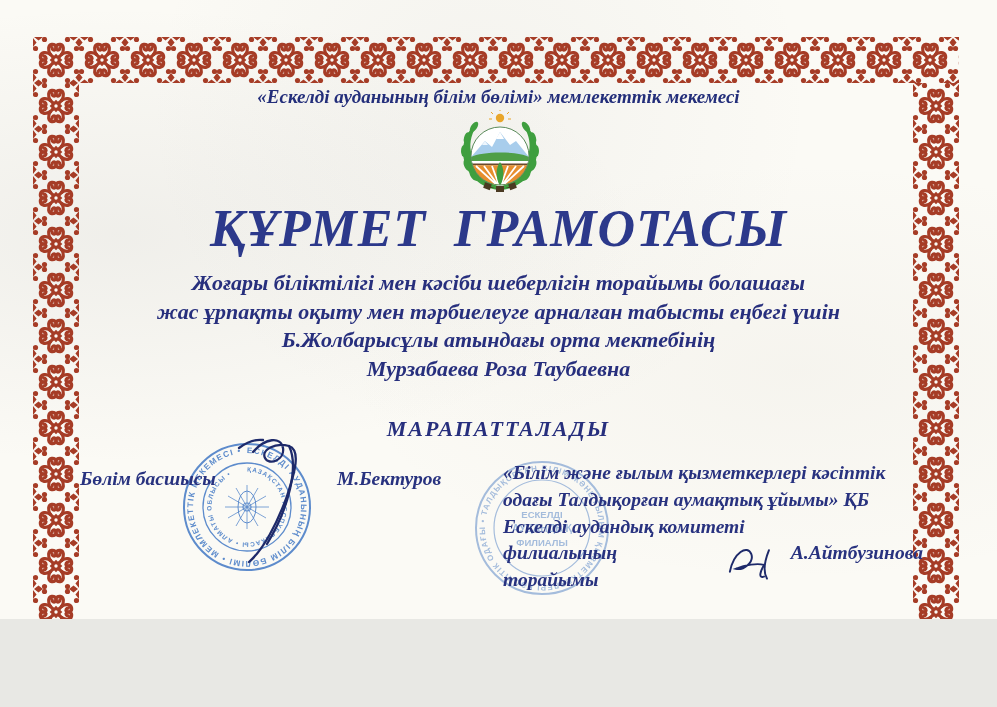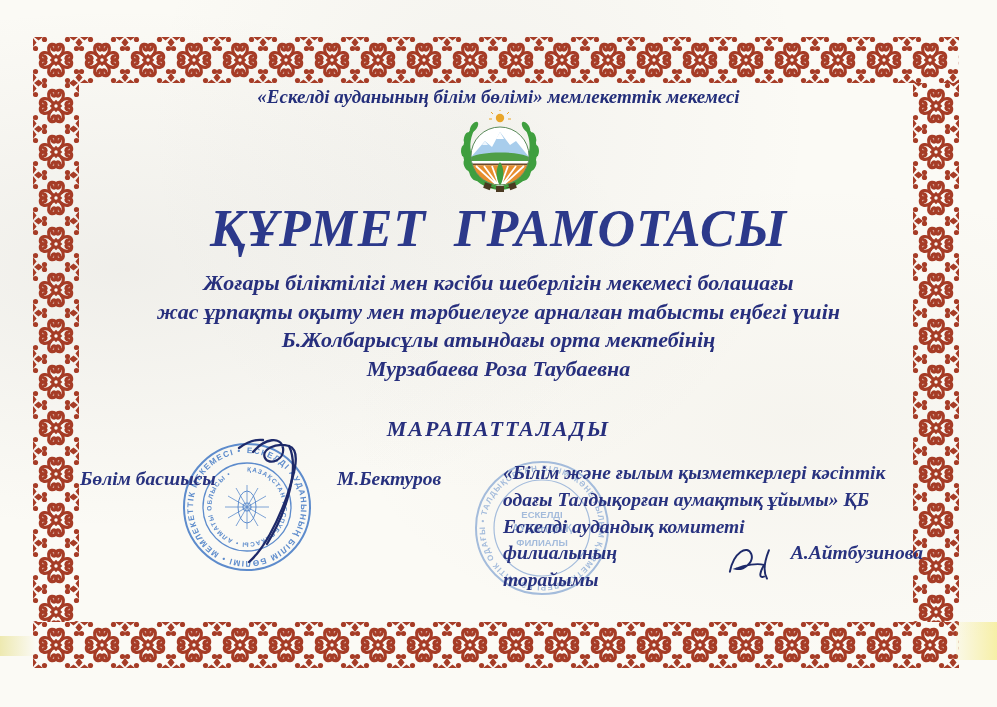--- a/index.html
+++ b/index.html
@@ -1,16 +1,16 @@
 <!DOCTYPE html>
 <html><head>
 <meta charset="utf-8">
 <style>
   html,body{margin:0;padding:0;background:#e8e8e4;}
-  .page{position:relative;width:997px;height:707px;overflow:hidden;
+  .page{position:relative;width:997px;height:619px;overflow:hidden;
     background:
       radial-gradient(ellipse at 12% 38%, rgba(140,140,140,.10), transparent 42%),
       radial-gradient(ellipse at 48% 18%, rgba(150,150,150,.07), transparent 45%),
       radial-gradient(ellipse at 80% 60%, rgba(160,150,130,.06), transparent 40%),
       #fbfaf5;
     font-family:"Liberation Serif","DejaVu Serif",serif;
     color:#28327f;}
   .abs{position:absolute;}
   .band{position:absolute;}
   .orgline{top:86px;left:0;right:0;text-align:center;font-size:19px;font-weight:700;font-style:italic;color:#232e7a;}
@@ -142,21 +142,21 @@
       <path d="M32,72 A22,22 0 0 0 64,72 L60,78 L36,78 Z"></path>
       <rect x="44" y="76" width="8" height="6"></rect>
       <rect x="32" y="73" width="7" height="6" transform="rotate(20 35 76)"></rect>
       <rect x="57" y="73" width="7" height="6" transform="rotate(-20 61 76)"></rect>
     </g>
   </svg>
 
   <div class="abs title">ҚҰРМЕТ  ГРАМОТАСЫ</div>
 
   <div class="abs bodytext">
-    <div>Жоғары біліктілігі мен кәсіби шеберлігін мекемесі болашағы</div>
+    <div>Жоғары біліктілігі мен кәсіби шеберлігін торайымы болашағы</div>
     <div>жас ұрпақты оқыту мен тәрбиелеуге арналған табысты еңбегі үшін</div>
     <div>Б.Жолбарысұлы атындағы орта мектебінің</div>
     <div>Мурзабаева Роза Таубаевна</div>
     <div class="caps">МАРАПАТТАЛАДЫ</div>
   </div>
 
   <svg class="abs" style="left:172px;top:432px;opacity:.9" width="150" height="150" viewBox="0 0 150 150">
     <defs>
       <path id="ringL" d="M75,21 a54,54 0 1 1 -0.05,0"></path>
       <path id="ringL2" d="M75,39.5 a35.5,35.5 0 1 1 -0.05,0"></path>

